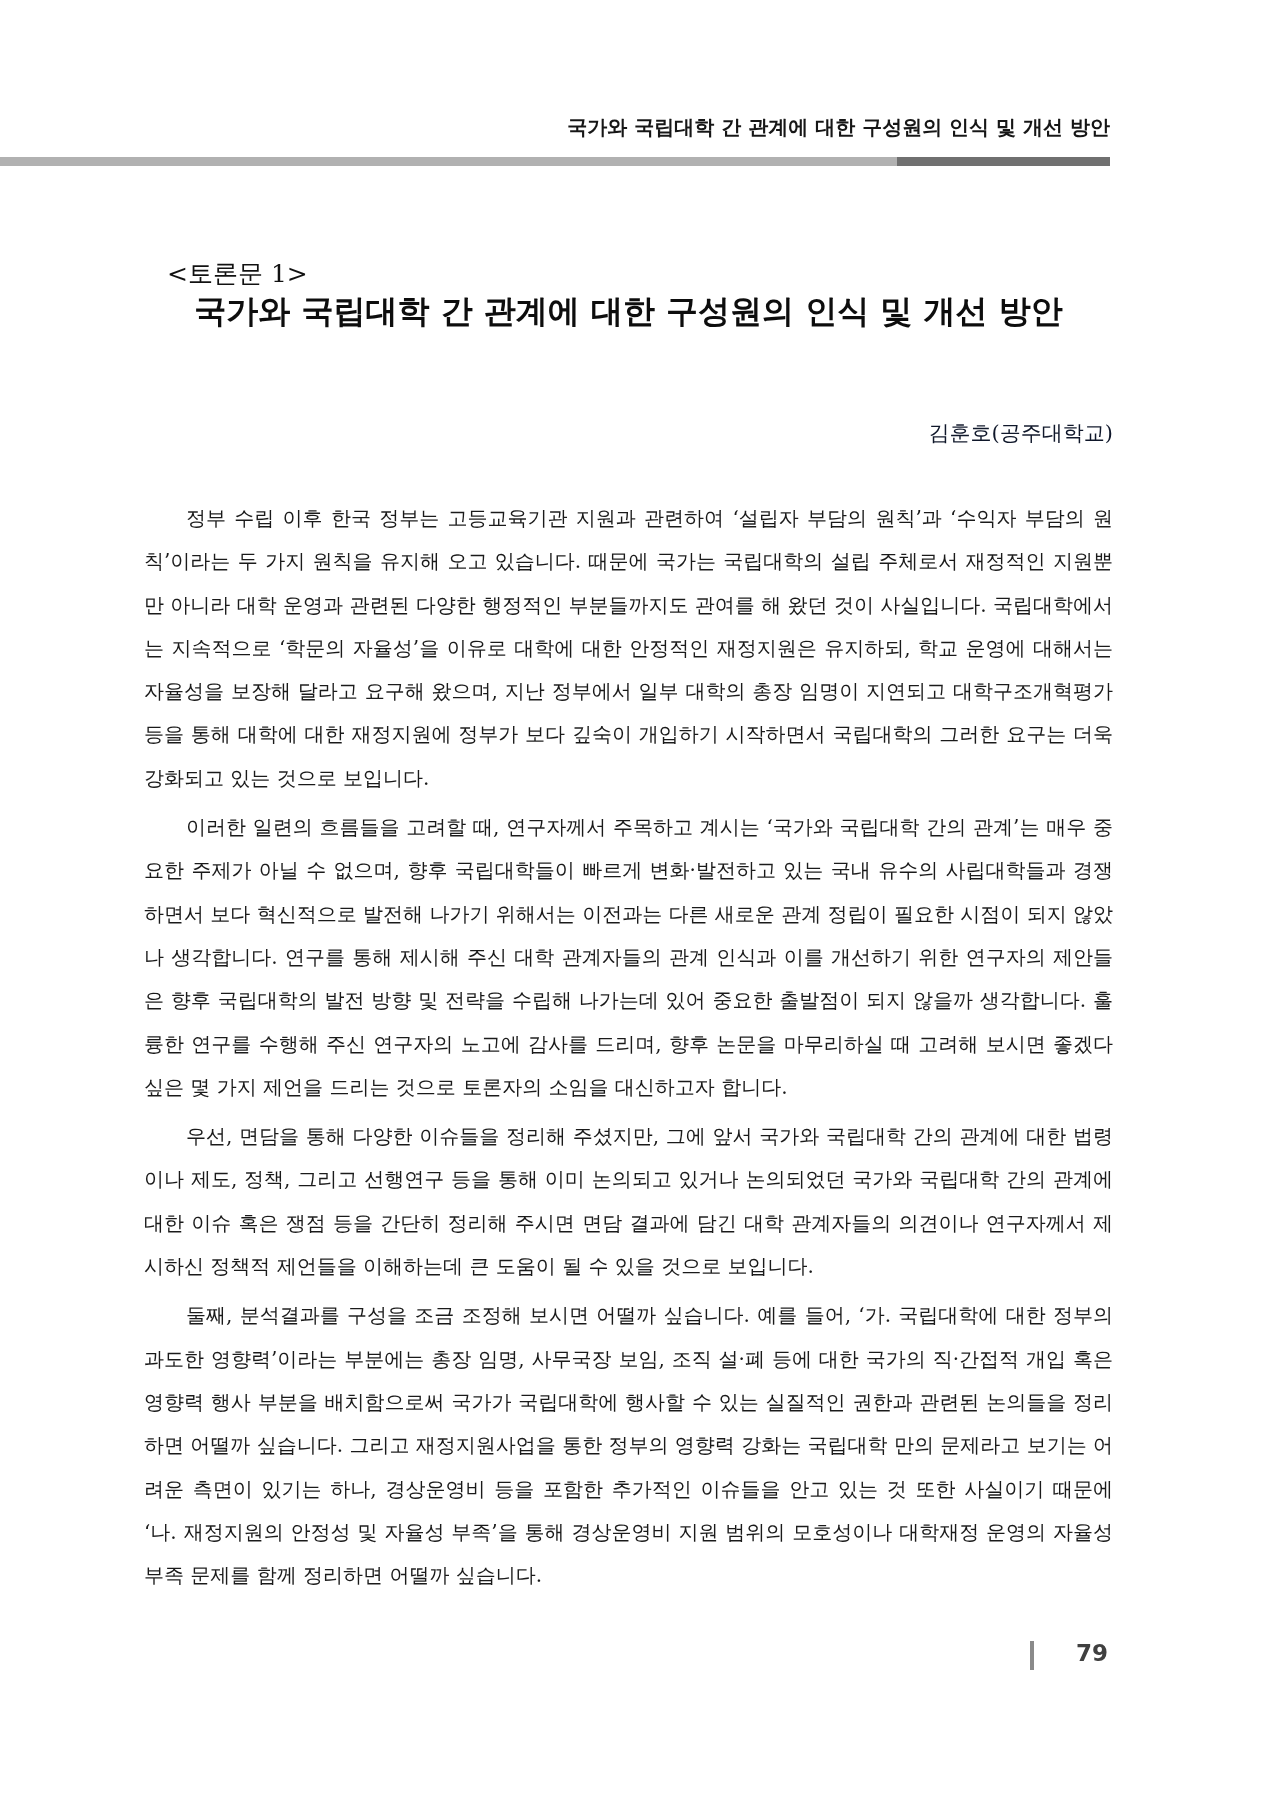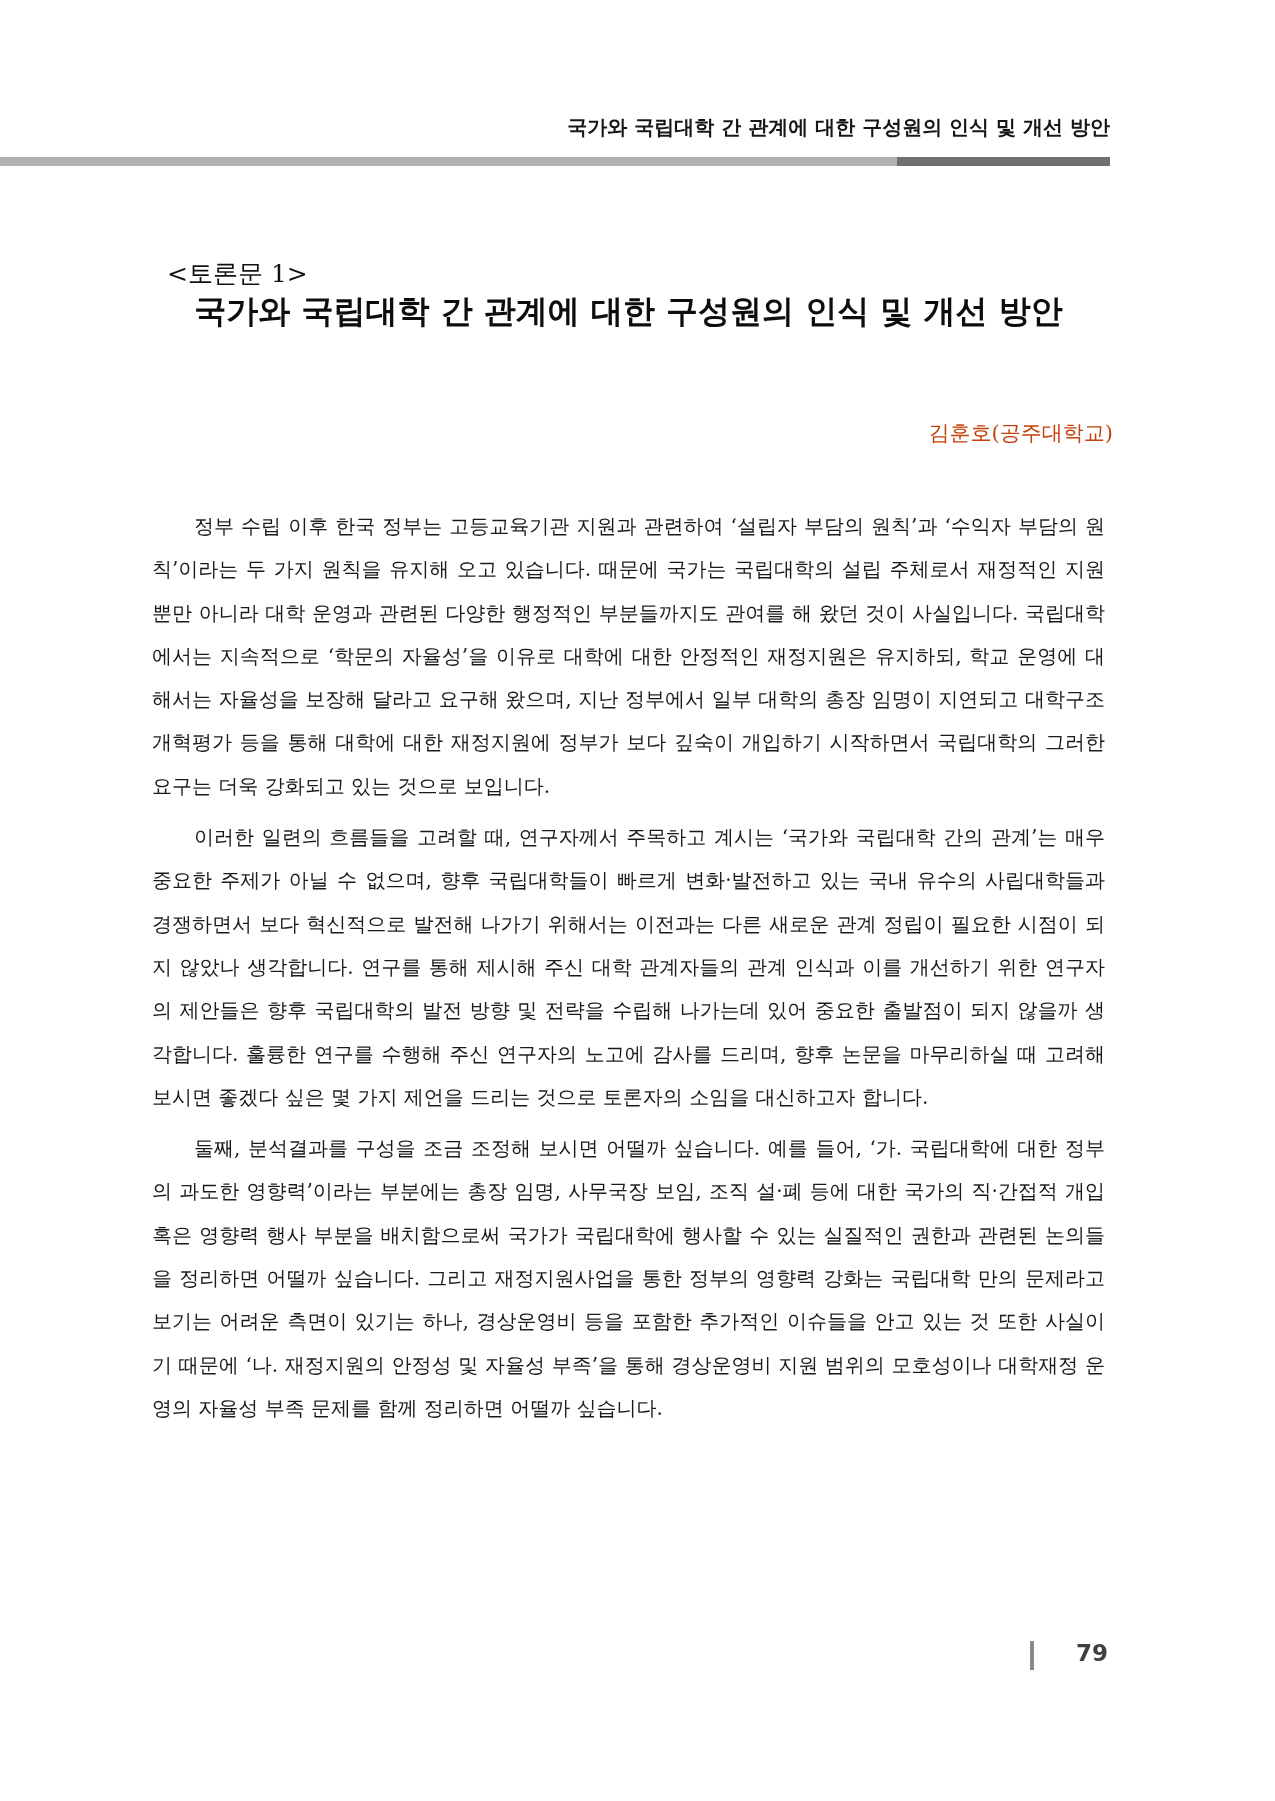--- a/index.html
+++ b/index.html
@@ -52,34 +52,34 @@
     font-size:32px;
     font-weight:700;
     color:#0d0d0d;
     white-space:nowrap;
   }
   .author {
     position:absolute;
     top:419px;
     right:162px;
     font-size:21px;
-    color:#c2410c;
+    color:#0f172a;
     white-space:nowrap;
   }
   .body-text {
     position:absolute;
     left:144px;
     top:497px;
     width:969px;
     font-size:20px;
     line-height:43.3px;
     text-align:justify;
     color:#1a1a1a;
   }
-  .body-text p { margin:8px; text-indent:42px; }
+  .body-text p { margin:0; text-indent:42px; }
   .body-text p + p { margin-top:6px; }
   .footer-rule {
     position:absolute;
     left:1030px;
     top:1641px;
     width:4px;
     height:29px;
     background:#8a8a8a;
   }
   .page-num {
@@ -106,19 +106,20 @@
 
   <div class="doc-label">&lt;토론문 1&gt;</div>
 
   <h1 class="doc-title">국가와 국립대학 간 관계에 대한 구성원의 인식 및 개선 방안</h1>
 
   <div class="author">김훈호(공주대학교)</div>
 
   <div class="body-text">
     <p>정부 수립 이후 한국 정부는 고등교육기관 지원과 관련하여 ‘설립자 부담의 원칙’과 ‘수익자 부담의 원칙’이라는 두 가지 원칙을 유지해 오고 있습니다. 때문에 국가는 국립대학의 설립 주체로서 재정적인 지원뿐만 아니라 대학 운영과 관련된 다양한 행정적인 부분들까지도 관여를 해 왔던 것이 사실입니다. 국립대학에서는 지속적으로 ‘학문의 자율성’을 이유로 대학에 대한 안정적인 재정지원은 유지하되, 학교 운영에 대해서는 자율성을 보장해 달라고 요구해 왔으며, 지난 정부에서 일부 대학의 총장 임명이 지연되고 대학구조개혁평가 등을 통해 대학에 대한 재정지원에 정부가 보다 깊숙이 개입하기 시작하면서 국립대학의 그러한 요구는 더욱 강화되고 있는 것으로 보입니다.</p>
     <p>이러한 일련의 흐름들을 고려할 때, 연구자께서 주목하고 계시는 ‘국가와 국립대학 간의 관계’는 매우 중요한 주제가 아닐 수 없으며, 향후 국립대학들이 빠르게 변화·발전하고 있는 국내 유수의 사립대학들과 경쟁하면서 보다 혁신적으로 발전해 나가기 위해서는 이전과는 다른 새로운 관계 정립이 필요한 시점이 되지 않았나 생각합니다. 연구를 통해 제시해 주신 대학 관계자들의 관계 인식과 이를 개선하기 위한 연구자의 제안들은 향후 국립대학의 발전 방향 및 전략을 수립해 나가는데 있어 중요한 출발점이 되지 않을까 생각합니다. 훌륭한 연구를 수행해 주신 연구자의 노고에 감사를 드리며, 향후 논문을 마무리하실 때 고려해 보시면 좋겠다 싶은 몇 가지 제언을 드리는 것으로 토론자의 소임을 대신하고자 합니다.</p>
+    <p>우선, 면담을 통해 다양한 이슈들을 정리해 주셨지만, 그에 앞서 국가와 국립대학 간의 관계에 대한 법령이나 제도, 정책, 그리고 선행연구 등을 통해 이미 논의되고 있거나 논의되었던 국가와 국립대학 간의 관계에 대한 이슈 혹은 쟁점 등을 간단히 정리해 주시면 면담 결과에 담긴 대학 관계자들의 의견이나 연구자께서 제시하신 정책적 제언들을 이해하는데 큰 도움이 될 수 있을 것으로 보입니다.</p>
     <p>둘째, 분석결과를 구성을 조금 조정해 보시면 어떨까 싶습니다. 예를 들어, ‘가. 국립대학에 대한 정부의 과도한 영향력’이라는 부분에는 총장 임명, 사무국장 보임, 조직 설·폐 등에 대한 국가의 직·간접적 개입 혹은 영향력 행사 부분을 배치함으로써 국가가 국립대학에 행사할 수 있는 실질적인 권한과 관련된 논의들을 정리하면 어떨까 싶습니다. 그리고 재정지원사업을 통한 정부의 영향력 강화는 국립대학 만의 문제라고 보기는 어려운 측면이 있기는 하나, 경상운영비 등을 포함한 추가적인 이슈들을 안고 있는 것 또한 사실이기 때문에 ‘나. 재정지원의 안정성 및 자율성 부족’을 통해 경상운영비 지원 범위의 모호성이나 대학재정 운영의 자율성 부족 문제를 함께 정리하면 어떨까 싶습니다.</p>
   </div>
 
   <div class="footer-rule"></div>
   <div class="page-num">79</div>
 
 </div>
 
 </body></html>

